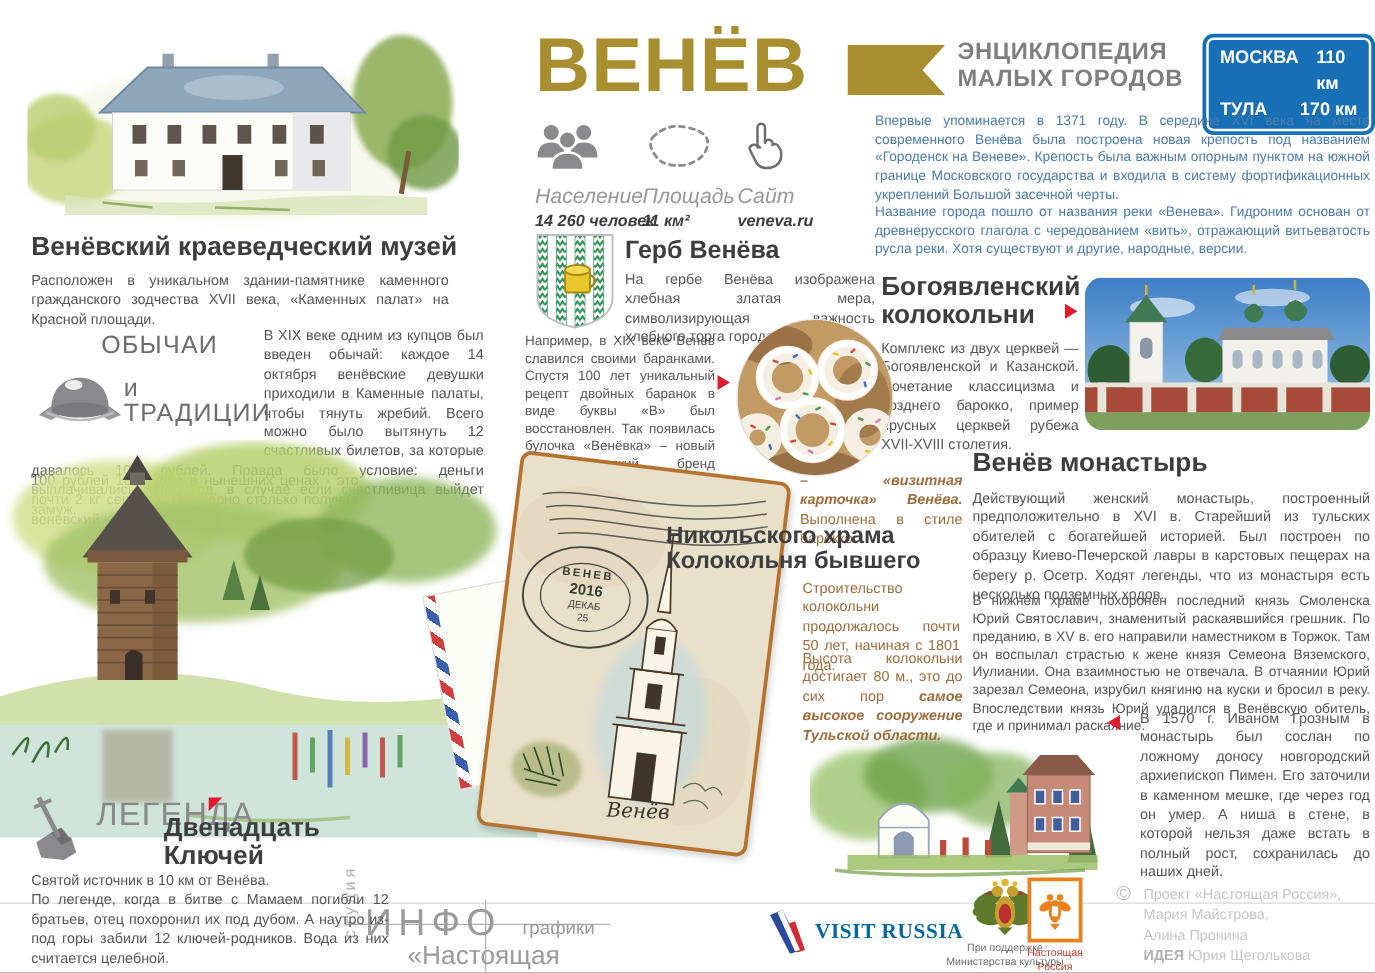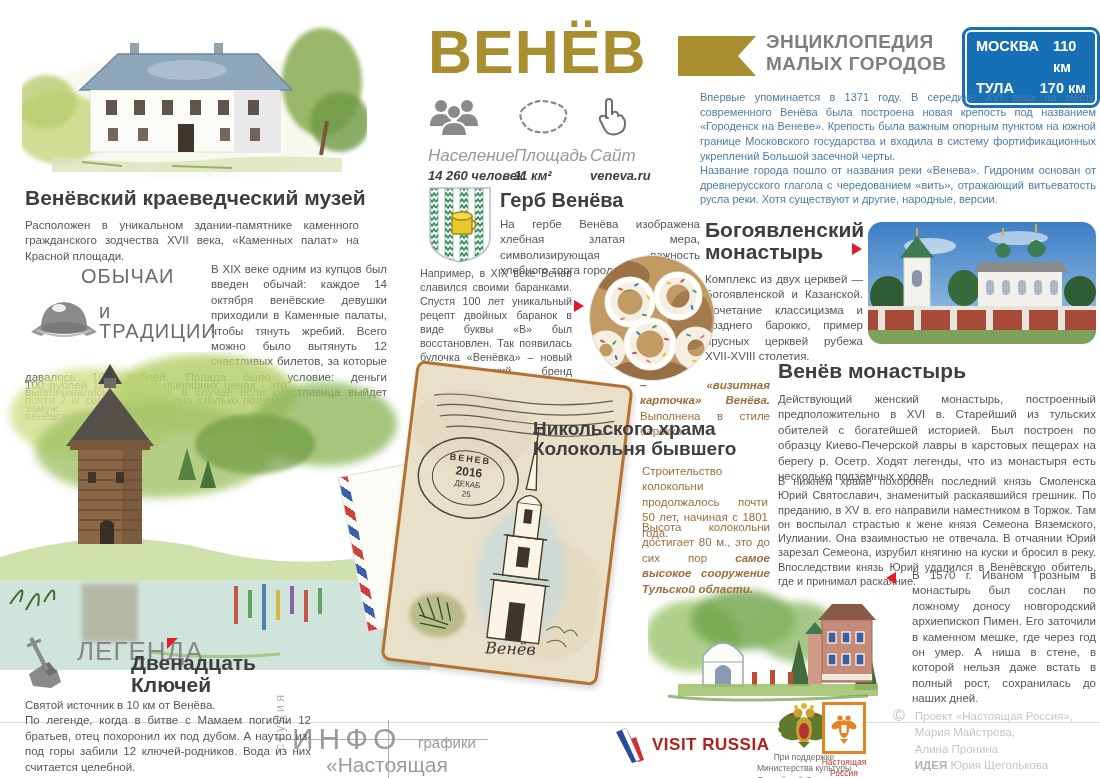--- a/index.html
+++ b/index.html
@@ -39,21 +39,21 @@
             transform:rotate(-11deg);z-index:2;}
   .envelope::before{content:"";position:absolute;left:0;top:0;width:9px;height:100%;
             background:repeating-linear-gradient(45deg,#cf4040 0 7px,#fafaf6 7px 14px,#3a5fae 14px 21px,#fafaf6 21px 28px);}
   .baranki{left:590px;top:256px;width:124px;height:124px;border-radius:50%;overflow:hidden;z-index:2;box-shadow:0 0 0 1px #e3e3e3;}
   .photo{left:868px;top:222px;width:228px;height:122px;border-radius:14px;overflow:hidden;}
   
   .foot-line{left:0;top:722px;width:1100px;height:1px;background:#d9d9d9;}
   .studio-vert{left:272px;top:692px;writing-mode:vertical-rl;transform:rotate(180deg);
                font-size:13px;color:#b4b4b6;letter-spacing:3px;}
   .logo-gray{color:#9b9b9d;}
-  .visit-txt{font-size:17px;font-weight:bold;color:#b91c1c;letter-spacing:.5px;}
+  .visit-txt{font-size:17px;font-weight:bold;color:#0369a1;letter-spacing:.5px;font-family:Liberation Serif, serif;}
   .ministry-txt{font-size:8.5px;color:#6b6b6e;line-height:1.35;text-align:center;}
   .stamp{width:38px;height:46px;background:#e8821e;padding:3px;}
   .stamp-inner{width:100%;height:100%;background:#fff;display:flex;align-items:center;justify-content:center;}
   .stamp-label{font-size:8.5px;color:#c0392b;font-weight:normal;text-align:center;line-height:1.25;margin-top:3px;}
   .copy{font-size:11.5px;color:#c6c6c8;line-height:1.42;}
   .copy b{color:#b2b2b4;}
 </style>
 </head>
 <body>
 
@@ -310,21 +310,21 @@
           <rect x="56" y="104" width="5" height="2" rx="1" transform="rotate(30 58 105)"></rect>
         </g>
     </svg>
   </div>
 
   <div class="abs jtext blue" style="left:700px;top:90px;width:396px;font-size:11px;line-height:1.33;">Впервые упоминается в 1371 году. В середине XVI века на месте современного Венёва была построена новая крепость под названием «Городенск на Веневе». Крепость была важным опорным пунктом на южной границе Московского государства и входила в систему фортификационных укреплений Большой засечной черты.</div>
   <div class="abs jtext blue" style="left:700px;top:163px;width:396px;font-size:11px;line-height:1.33;">Название города пошло от названия реки «Венева». Гидроним основан от древнерусского глагола с чередованием «вить», отражающий витьеватость русла реки. Хотя существуют и другие, народные, версии.</div>
 
   <div class="abs sec-title" style="left:705px;top:219px;font-size:21px;">
     <span style="display:block;">Богоявленский</span>
-    <span style="display:block;">монастырь</span>
+    <span style="display:block;">колокольни</span>
   </div>
   <div class="abs arr-r" style="left:852px;top:243px;"></div>
   <div class="abs jtext" style="left:705px;top:272px;width:158px;">Комплекс из двух церквей — Богоявленской и Казанской. Сочетание классицизма и позднего барокко, пример ярусных церквей рубежа XVII-XVIII столетия.</div>
   <div class="abs photo">
     <svg width="228" height="122" viewBox="0 0 228 122">
       <defs>
           <linearGradient id="sky" x1="0" y1="0" x2="0" y2="1">
         <stop offset="0" stop-color="#3d7ec6"></stop>
             <stop offset="1" stop-color="#a6cce8"></stop>
           </linearGradient>

